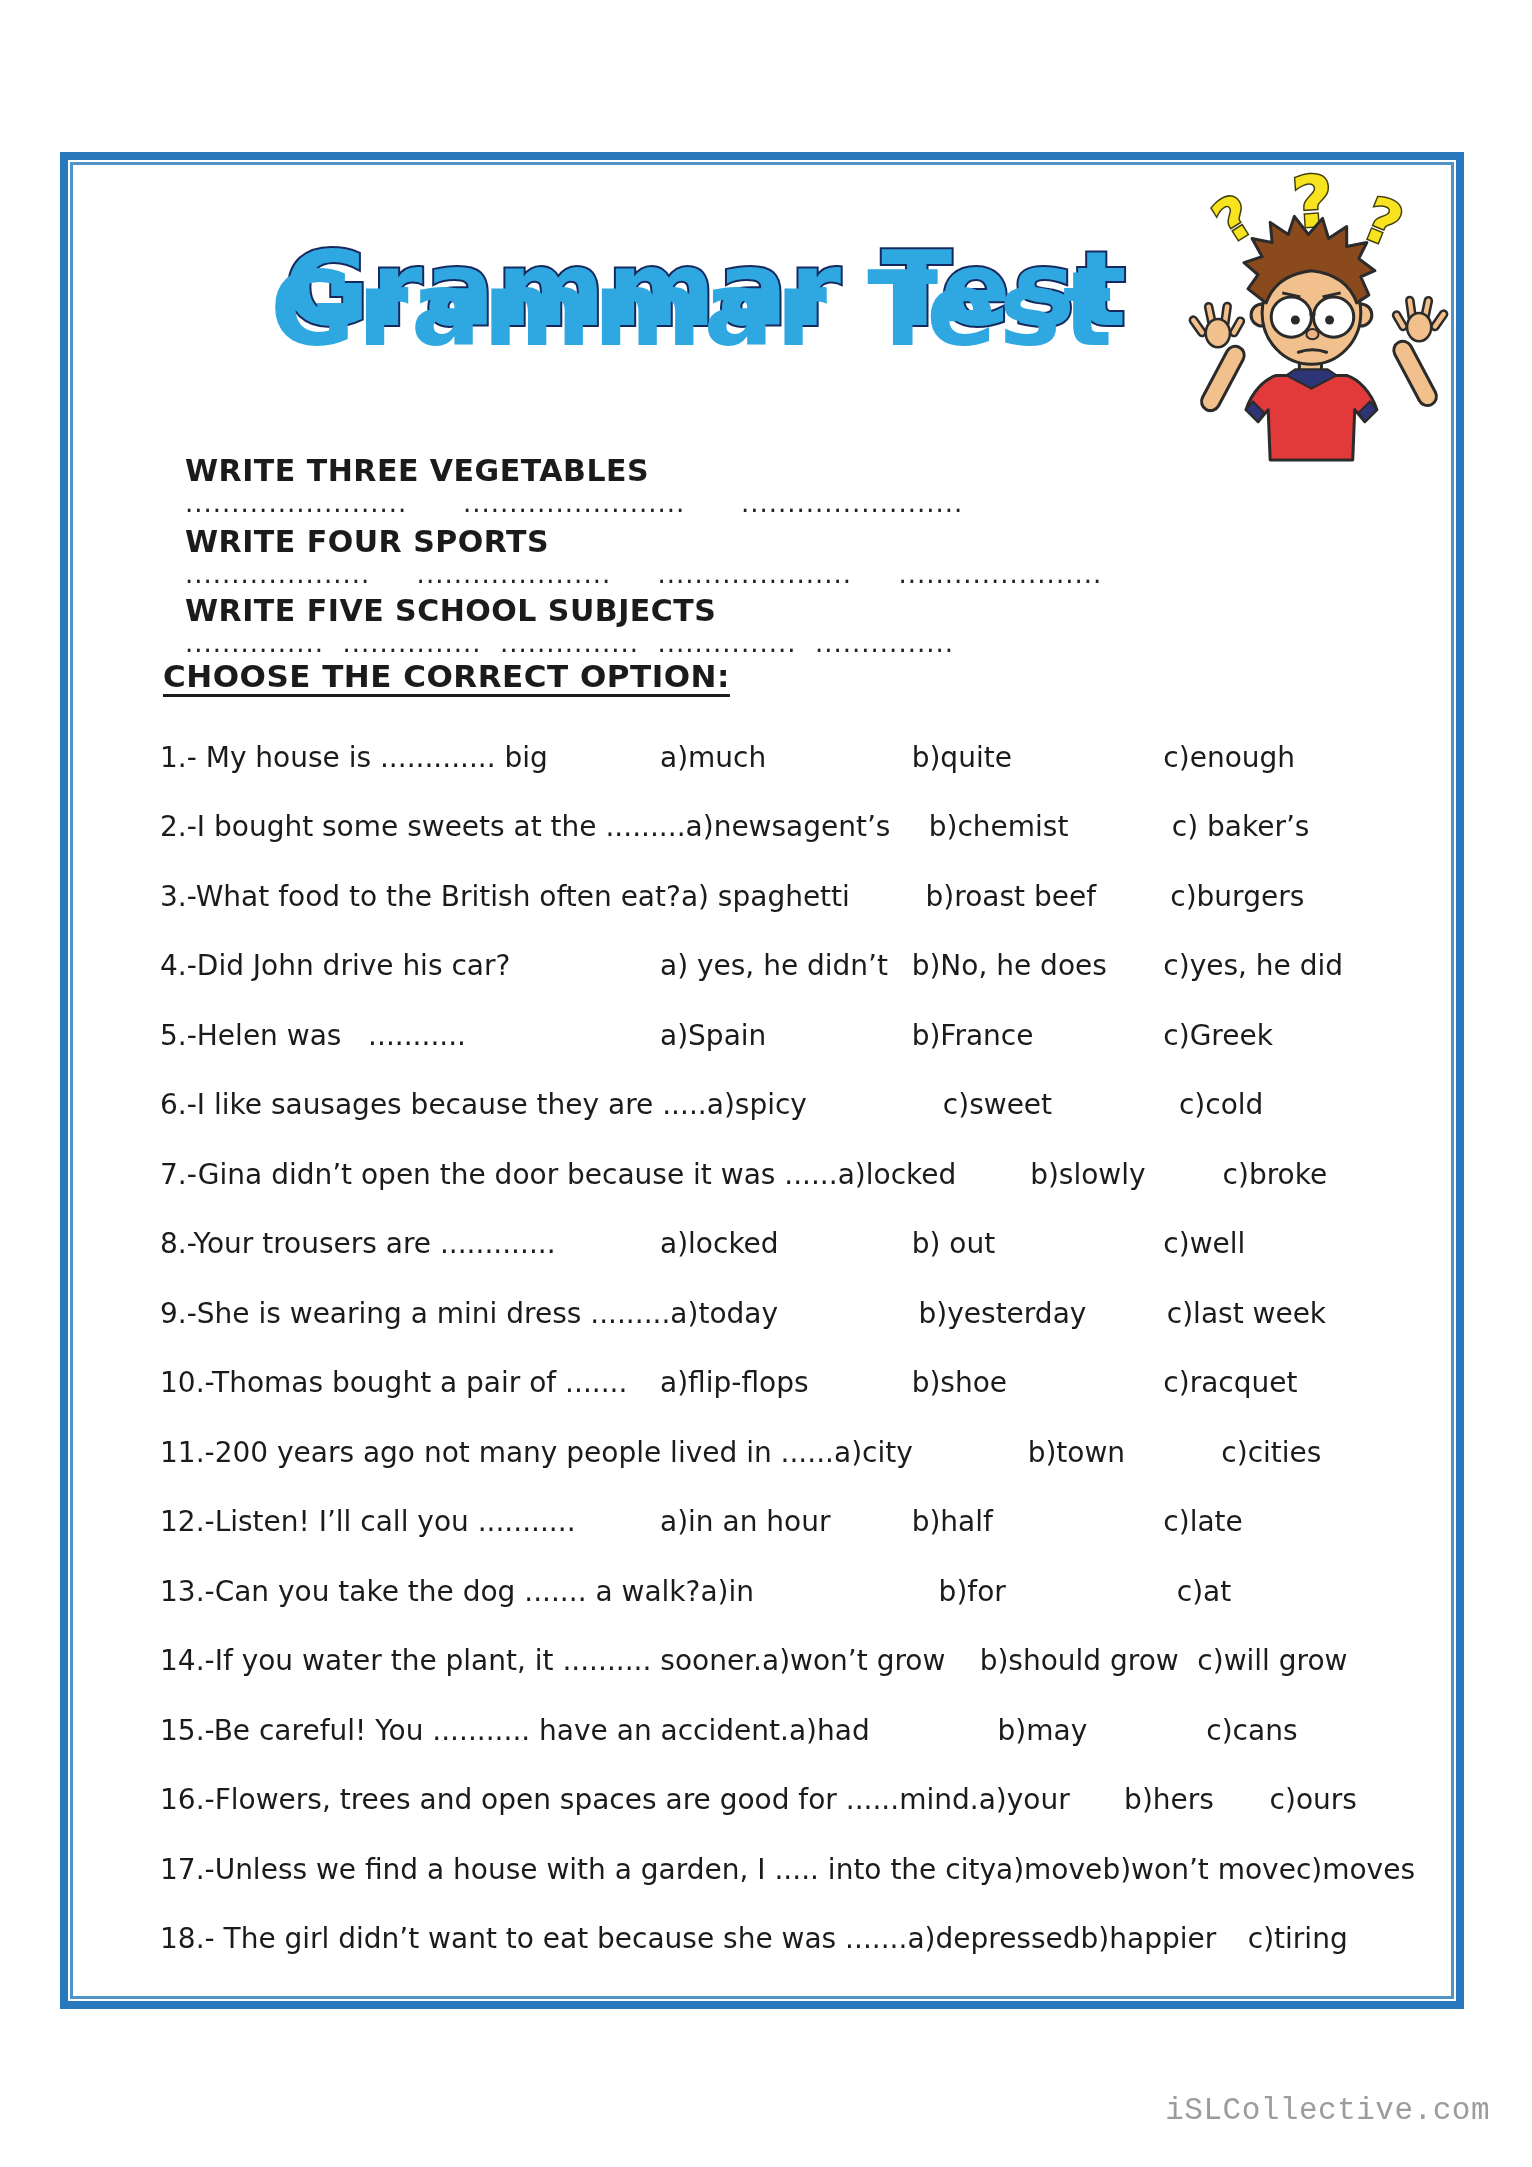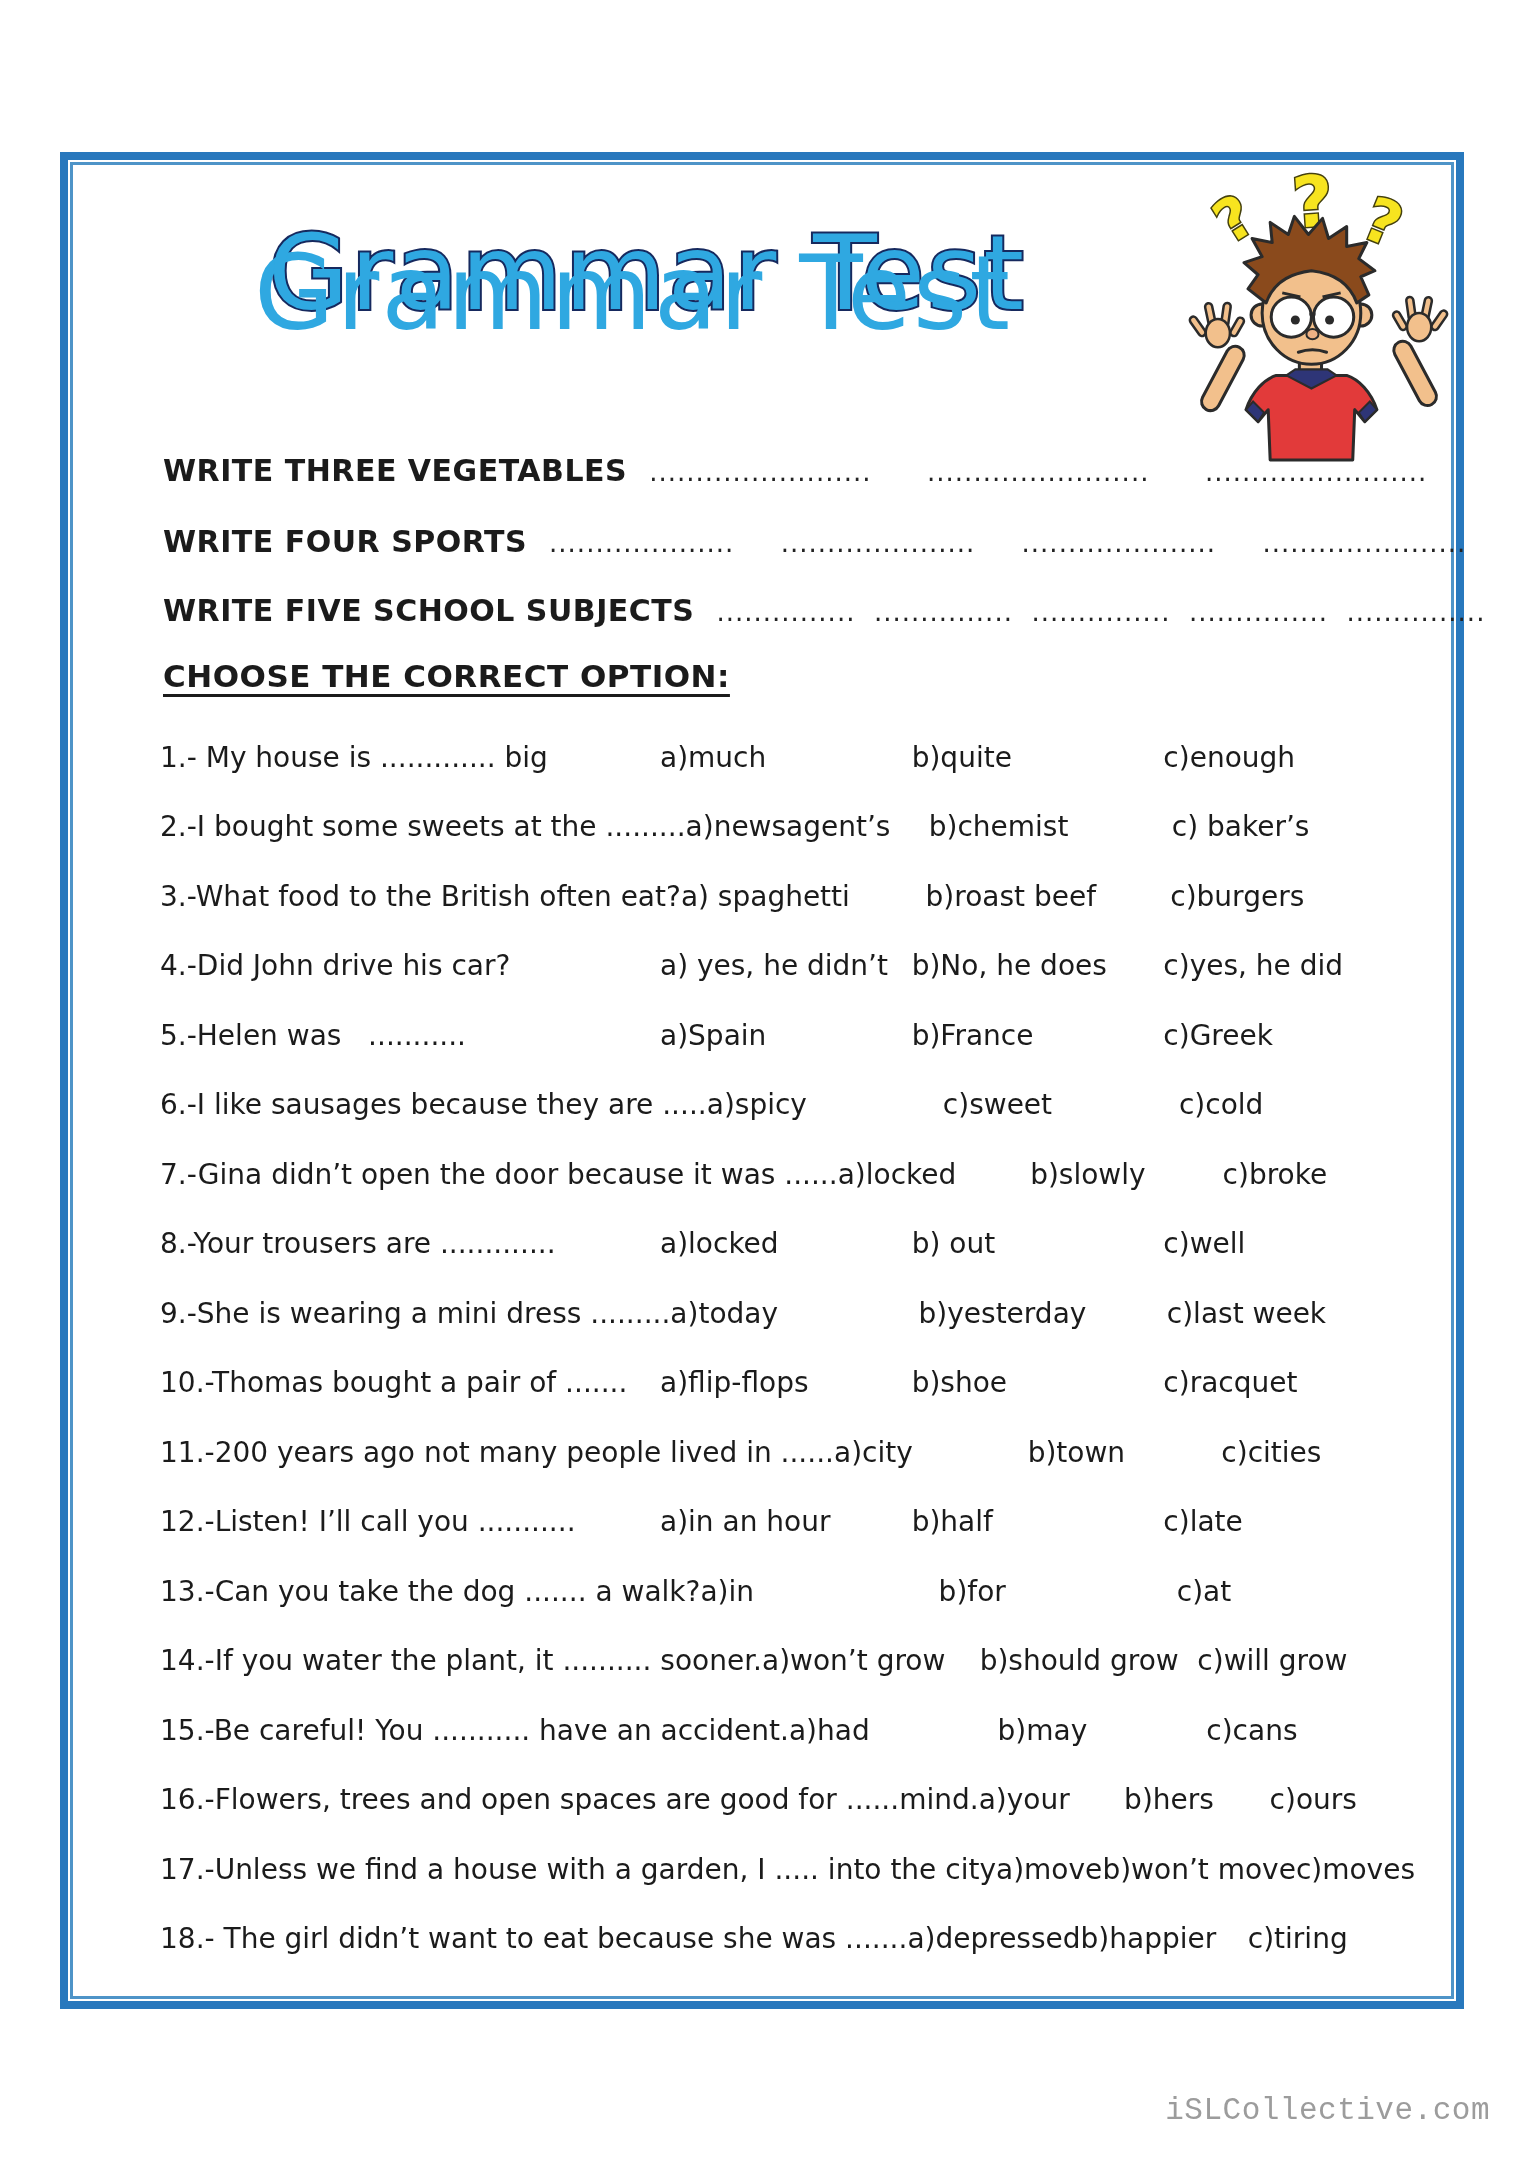--- a/index.html
+++ b/index.html
@@ -15,33 +15,34 @@
     position:absolute;left:60px;top:152px;width:1404px;height:1857px;
     border:8px solid #2878bd;
     box-sizing:border-box;
   }
   .page-border-inner{
     position:absolute;left:2px;top:2px;right:2px;bottom:2px;
     border:3px solid #4e94c8;
   }
   .title{
     position:absolute;left:268px;top:212px;
-    margin:0;
-    font-size:104px;font-weight:400;letter-spacing:2px;
+    margin:16px;
+    font-size:104px;font-weight:700;letter-spacing:2px;
     color:#2fa8e1;
     -webkit-text-stroke:4px #16295e;
     paint-order:stroke fill;
     text-shadow:-14px 20px 0 #2fa8e1;
     white-space:pre;
   }
   .boy-svg{position:absolute;left:1185px;top:162px;width:268px;height:302px;}
   .write-row{
     position:absolute;left:163px;width:1255px;
     display:flex;align-items:baseline;
     font-size:30px;
+    flex-direction:column;
   }
   .write-label{font-weight:700;letter-spacing:0.5px;white-space:pre;}
   .write-blanks{
     margin-left:22px;font-size:26px;letter-spacing:1px;
     white-space:pre;color:#222;
   }
   .choose-heading{
     position:absolute;left:163px;top:658px;
     font-size:31px;font-weight:700;letter-spacing:0.5px;
     text-decoration:underline;

